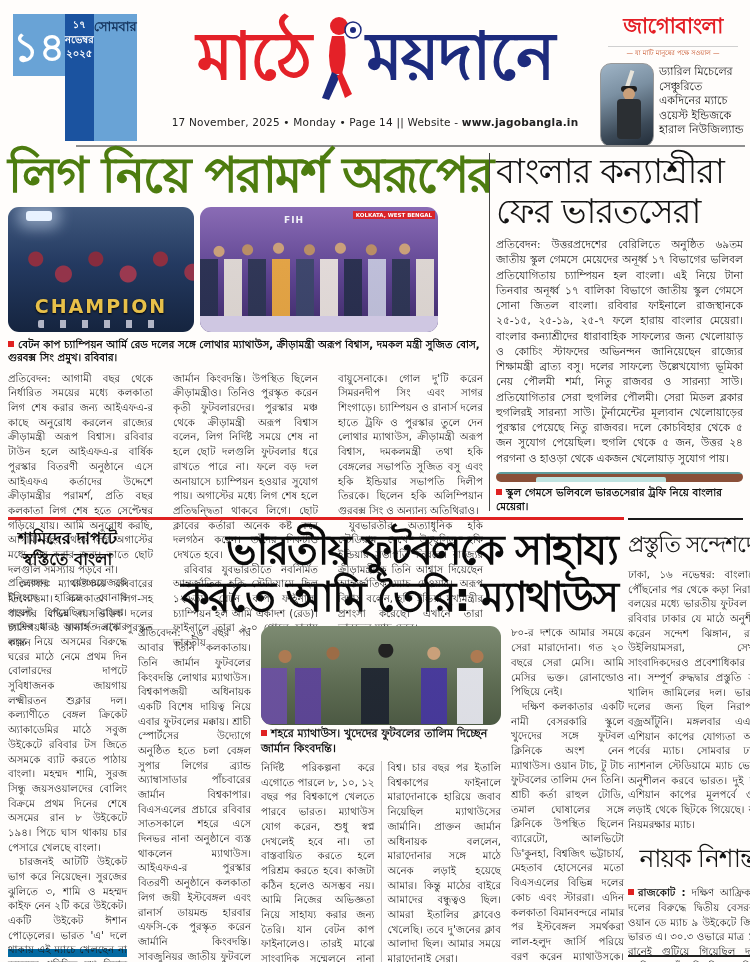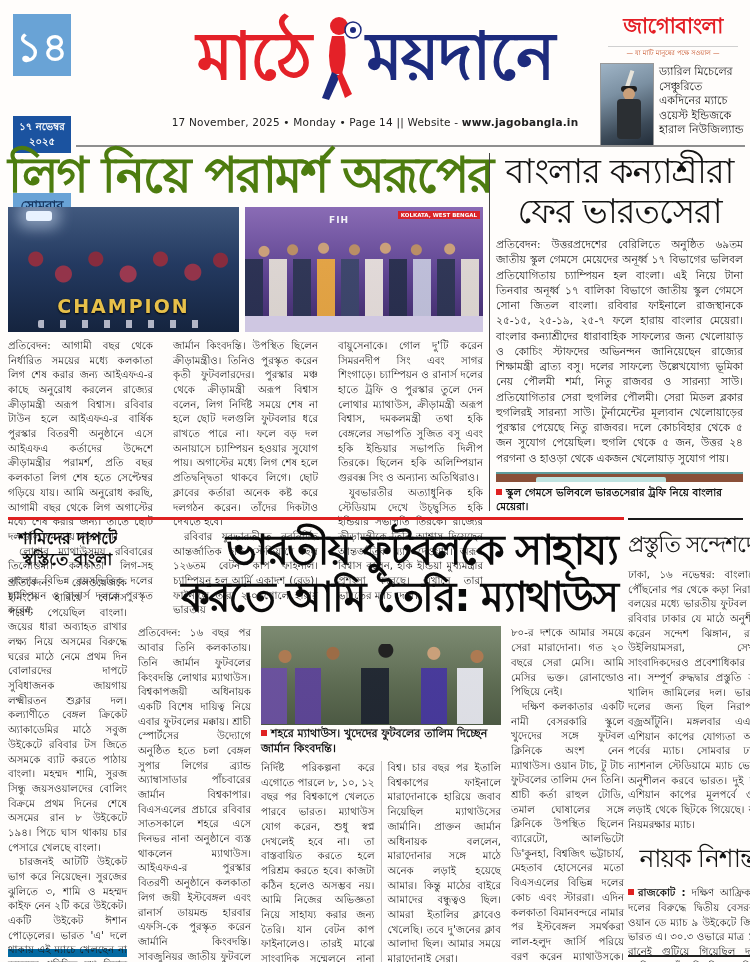--- a/index.html
+++ b/index.html
@@ -2,21 +2,21 @@
 <html><head>
 <meta charset="utf-8">
 <style>
   * { margin:0; padding:0; box-sizing:border-box; }
   html,body { background:#e9e9e9; }
   body { font-family:"DejaVu Sans","Liberation Sans",sans-serif; }
   .page { position:relative; width:750px; height:962px; margin:0 auto; background:#fffdfb; overflow:hidden; color:#1a1a1a; }
 
   
   .header { position:absolute; top:0; left:0; width:750px; height:150px; }
-  .datebox { position:absolute; left:13px; top:14px; width:58px; height:127px; display:flex; flex-direction:column; text-align:center;gap:40px; }
+  .datebox { position:absolute; left:13px; top:14px; width:58px; height:127px; display:flex; flex-direction:row; text-align:center; }
   .datebox .pgnum { background:#69a3d6; color:#fff; font-size:40px; font-weight:700; height:62px; line-height:66px; }
   .datebox .dateband { background:#1b53a0; color:#fff; font-size:10px; line-height:1.45; padding:4px 0; font-weight:700; }
   .datebox .dayband { background:#69a3d6; color:#15355f; font-size:13px; font-weight:700; padding:3px 0 4px; }
   .masthead { position:absolute; left:160px; top:8px; width:430px; text-align:center; }
   .masthead-row { display:flex; align-items:center; justify-content:center; gap:2px; height:105px; }
   .mast-w1 { color:#e42128; font-size:66px; font-weight:800; letter-spacing:-2px; }
   .mast-w2 { color:#1d2b7d; font-size:66px; font-weight:800; letter-spacing:-2px; }
   .dateline { font-size:10.5px; color:#222; margin-top:3px; letter-spacing:0.2px; }
   .dateline b { font-weight:800; }
   .logoblock { position:absolute; right:4px; top:10px; width:146px; }
@@ -37,22 +37,22 @@
   .capt { font-size:10.3px; font-weight:800; color:#0e0e0e; line-height:1.3; }
   .sq { display:inline-block; width:6px; height:6px; background:#e02121; margin-right:4px; position:relative; top:-1px; }
   .vrule { width:1px; background:#2b2b2b; }
   .vrule-light { width:1px; background:#bdbdbd; }
 
   
   .topsec { position:absolute; top:151px; left:8px; width:735px; height:362px; display:flex; }
   .art-league { width:481px; flex:0 0 481px; padding-right:6px; }
   .art-league h1 { font-size:49px; font-weight:800; letter-spacing:-2px; color:#4d7c0f; line-height:1.04; white-space:nowrap; }
   .league-photos { display:flex; gap:6px; margin-top:5px; }
-  .photo { position:relative; overflow:hidden; }
-  .ph-beton-l { width:231px; height:125px; background:linear-gradient(180deg,#41597e 0%,#243a61 45%,#15243f 100%); }
+  .photo { position:relative; overflow:hidden;border-radius:11px; }
+  .ph-beton-l { width:186px; height:125px; background:linear-gradient(180deg,#41597e 0%,#243a61 45%,#15243f 100%); }
   .ph-beton-l .flood { position:absolute; left:18px; top:4px; width:26px; height:10px; background:#e8f2ff; border-radius:3px; box-shadow:0 0 14px 8px rgba(220,235,255,.45); }
   .ph-beton-l .team { position:absolute; left:0; top:34px; width:231px; height:60px;
       background:
         radial-gradient(circle at 12% 30%, #8e2f40 0 7px, transparent 8px),
         radial-gradient(circle at 24% 55%, #93344a 0 8px, transparent 9px),
         radial-gradient(circle at 38% 30%, #872c3e 0 7px, transparent 8px),
         radial-gradient(circle at 52% 55%, #9a3950 0 8px, transparent 9px),
         radial-gradient(circle at 66% 30%, #8e2f40 0 7px, transparent 8px),
         radial-gradient(circle at 80% 52%, #93344a 0 8px, transparent 9px),
         radial-gradient(circle at 92% 32%, #872c3e 0 7px, transparent 8px); }
@@ -76,21 +76,21 @@
   .ph-beton-r .bodies { position:absolute; left:0; top:52px; width:238px; height:62px;
       background:
         linear-gradient(90deg,#27304d 0 18px, transparent 18px 24px,#e9e4d8 24px 42px, transparent 42px 48px,#2b3550 48px 66px, transparent 66px 72px,#f0ad3d 72px 90px, transparent 90px 96px,#3a4668 96px 114px, transparent 114px 120px,#efe9df 120px 138px, transparent 138px 144px,#252e49 144px 162px, transparent 162px 168px,#c8cbe0 168px 186px, transparent 186px 192px,#2b3550 192px 210px, transparent 210px 216px,#e9e4d8 216px 234px, transparent 234px); opacity:.9; }
   .league-capt { margin-top:6px; }
   .league-body { display:flex; gap:20px; margin-top:7px; }
   .league-body .col { flex:1 1 0; }
 
   .mid-vrule { width:1px; background:#444; margin:2px 0; }
 
   .art-volley { flex:1 1 auto; padding-left:7px; display:flex; flex-direction:column; }
-  .art-volley h2 { font-size:34px; font-weight:400; color:#141414; text-align:center; line-height:1.18; letter-spacing:-1px; font-family:"DejaVu Serif","Liberation Serif",serif; }
+  .art-volley h2 { font-size:34px; font-weight:400; color:#141414; text-align:left; line-height:1.18; letter-spacing:-1px; font-family:"DejaVu Serif","Liberation Serif",serif; }
   .volley-body { margin-top:6px; font-size:10.6px; }
   .ph-volley { width:100%; height:104px; margin-top:6px; background:linear-gradient(180deg,#5e9c9c 0 24%, #8a4f38 24% 100%); }
   .ph-volley .banner { position:absolute; left:40px; top:5px; width:130px; height:14px; background:#bfe3e0; border-radius:2px; }
   .volley-capt { margin-top:4px; }
 
   
   .sec-div-red { position:absolute; left:8px; top:517px; width:616px; border-top:3px solid #e02121; }
   .sec-div-blk { position:absolute; left:628px; top:518px; width:115px; border-top:2px solid #1a1a1a; }
 
   
@@ -186,20 +186,23 @@
           <div class="trophies"></div>
         </div>
         <div class="photo ph-beton-r">
           <div class="fih">FIH</div>
           <div class="tag">KOLKATA, WEST BENGAL</div>
           <div class="people"></div>
           <div class="bodies"></div>
           <div class="stage"></div>
         </div>
       </div>
+      <div class="capt league-capt">
+        <span class="sq"></span><span>বেটন কাপ চ্যাম্পিয়ন আর্মি রেড দলের সঙ্গে লোথার ম্যাথাউস, ক্রীড়ামন্ত্রী অরূপ বিশ্বাস, দমকল মন্ত্রী সুজিত বোস, গুরবক্স সিং প্রমুখ। রবিবার।</span>
+      </div>
       <div class="league-body">
         <div class="col bodytxt">
           <div>প্রতিবেদন: আগামী বছর থেকে নির্ধারিত সময়ের মধ্যে কলকাতা লিগ শেষ করার জন্য আইএফএ-র কাছে অনুরোধ করলেন রাজ্যের ক্রীড়ামন্ত্রী অরূপ বিশ্বাস। রবিবার টাউন হলে আইএফএ-র বার্ষিক পুরস্কার বিতরণী অনুষ্ঠানে এসে আইএফএ কর্তাদের উদ্দেশে ক্রীড়ামন্ত্রীর পরামর্শ, প্রতি বছর কলকাতা লিগ শেষ হতে সেপ্টেম্বর গড়িয়ে যায়। আমি অনুরোধ করছি, আগামী বছর থেকে লিগ অগাস্টের মধ্যে শেষ করার জন্য। তাতে ছোট দলগুলি সমস্যায় পড়বে না।</div>
           <div class="p2">লোথার ম্যাথাউসময় রবিবারের তিলোত্তমা। কলকাতা লিগ-সহ বাংলার বিভিন্ন বয়সভিত্তিক দলের চ্যাম্পিয়ন ও রানার্স দলকে পুরস্কৃত করেন</div>
         </div>
         <div class="col bodytxt">
           <div>জার্মান কিংবদন্তি। উপস্থিত ছিলেন ক্রীড়ামন্ত্রীও। তিনিও পুরস্কৃত করেন কৃতী ফুটবলারদের। পুরস্কার মঞ্চ থেকে ক্রীড়ামন্ত্রী অরূপ বিশ্বাস বলেন, লিগ নির্দিষ্ট সময়ে শেষ না হলে ছোট দলগুলি ফুটবলার ধরে রাখতে পারে না। ফলে বড় দল অনায়াসে চ্যাম্পিয়ন হওয়ার সুযোগ পায়। অগাস্টের মধ্যে লিগ শেষ হলে প্রতিদ্বন্দ্বিতা থাকবে লিগে। ছোট ক্লাবের কর্তারা অনেক কষ্ট করে দলগঠন করেন। তাঁদের দিকটাও দেখতে হবে।</div>
           <div class="p2">রবিবার যুবভারতীতে নবনির্মিত আন্তর্জাতিক হকি স্টেডিয়ামে ছিল ১২৬তম বেটন কাপ ফাইনাল। চ্যাম্পিয়ন হল আর্মি একাদশ (রেড)। ফাইনালে তারা ২-০ গোলে হারায় ভারতীয়</div>
         </div>
         <div class="col bodytxt">

